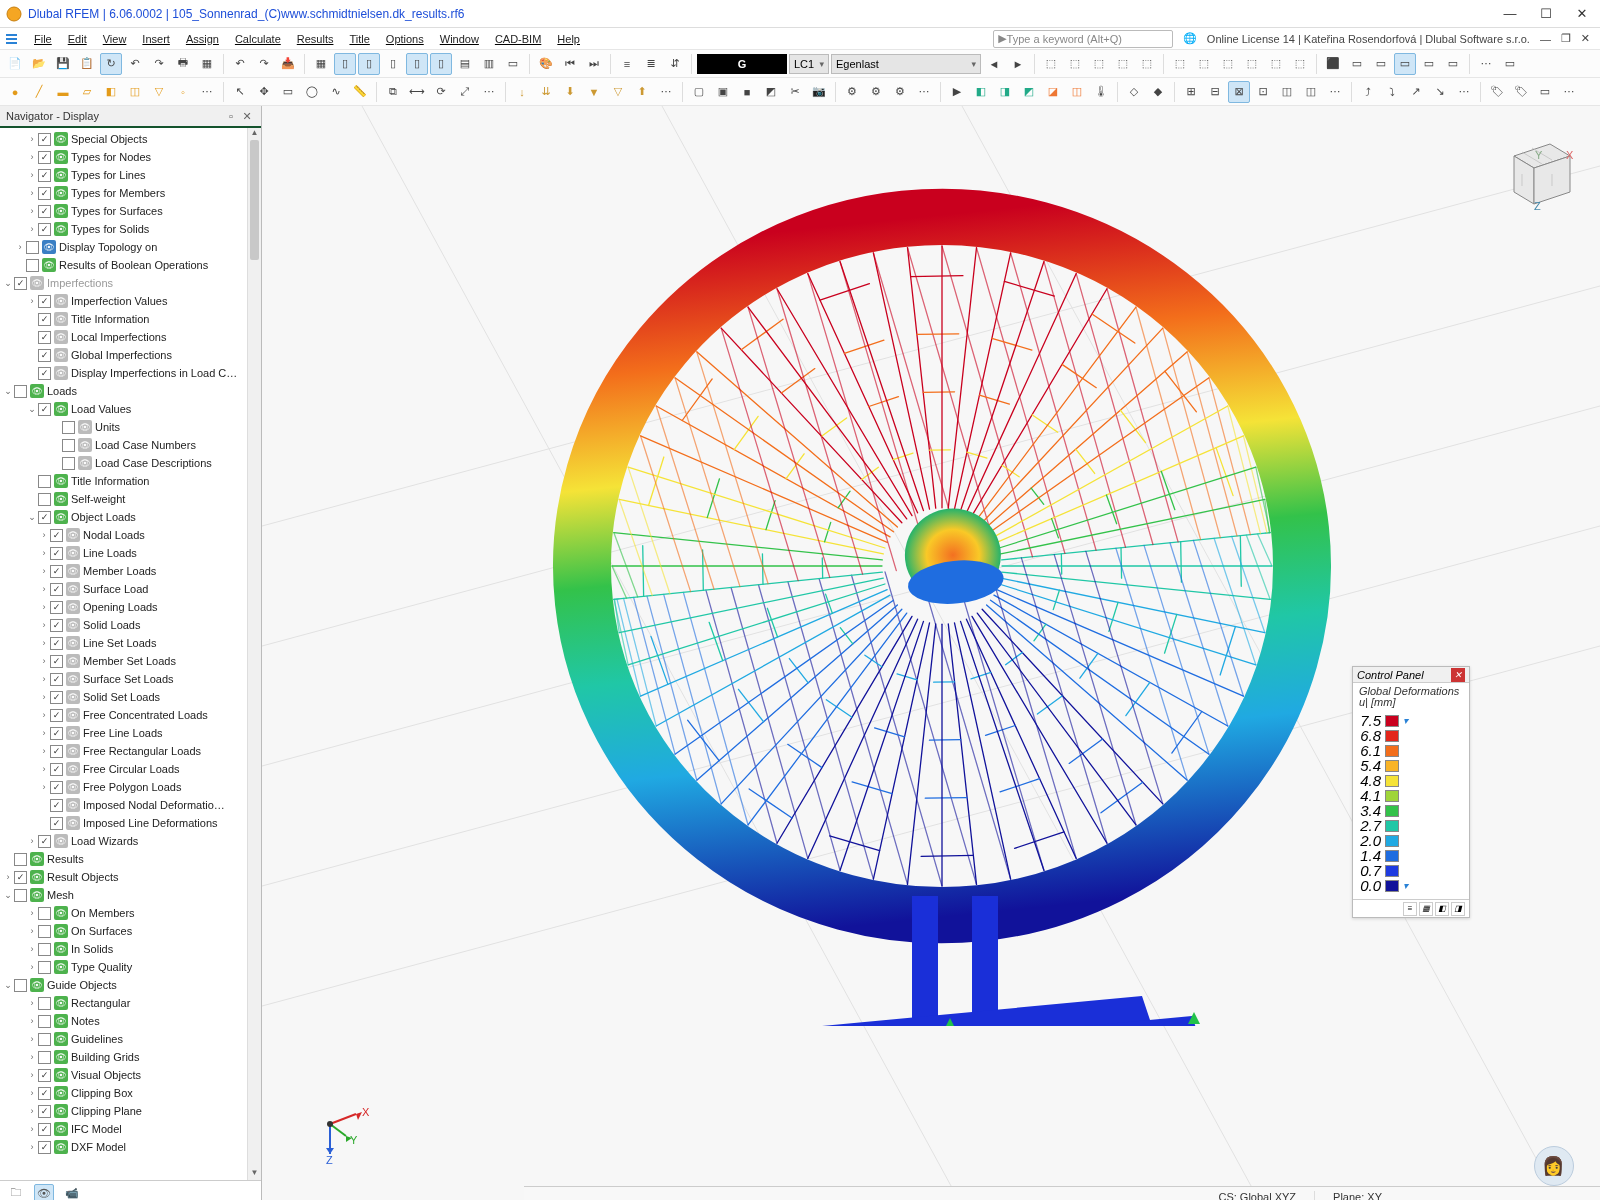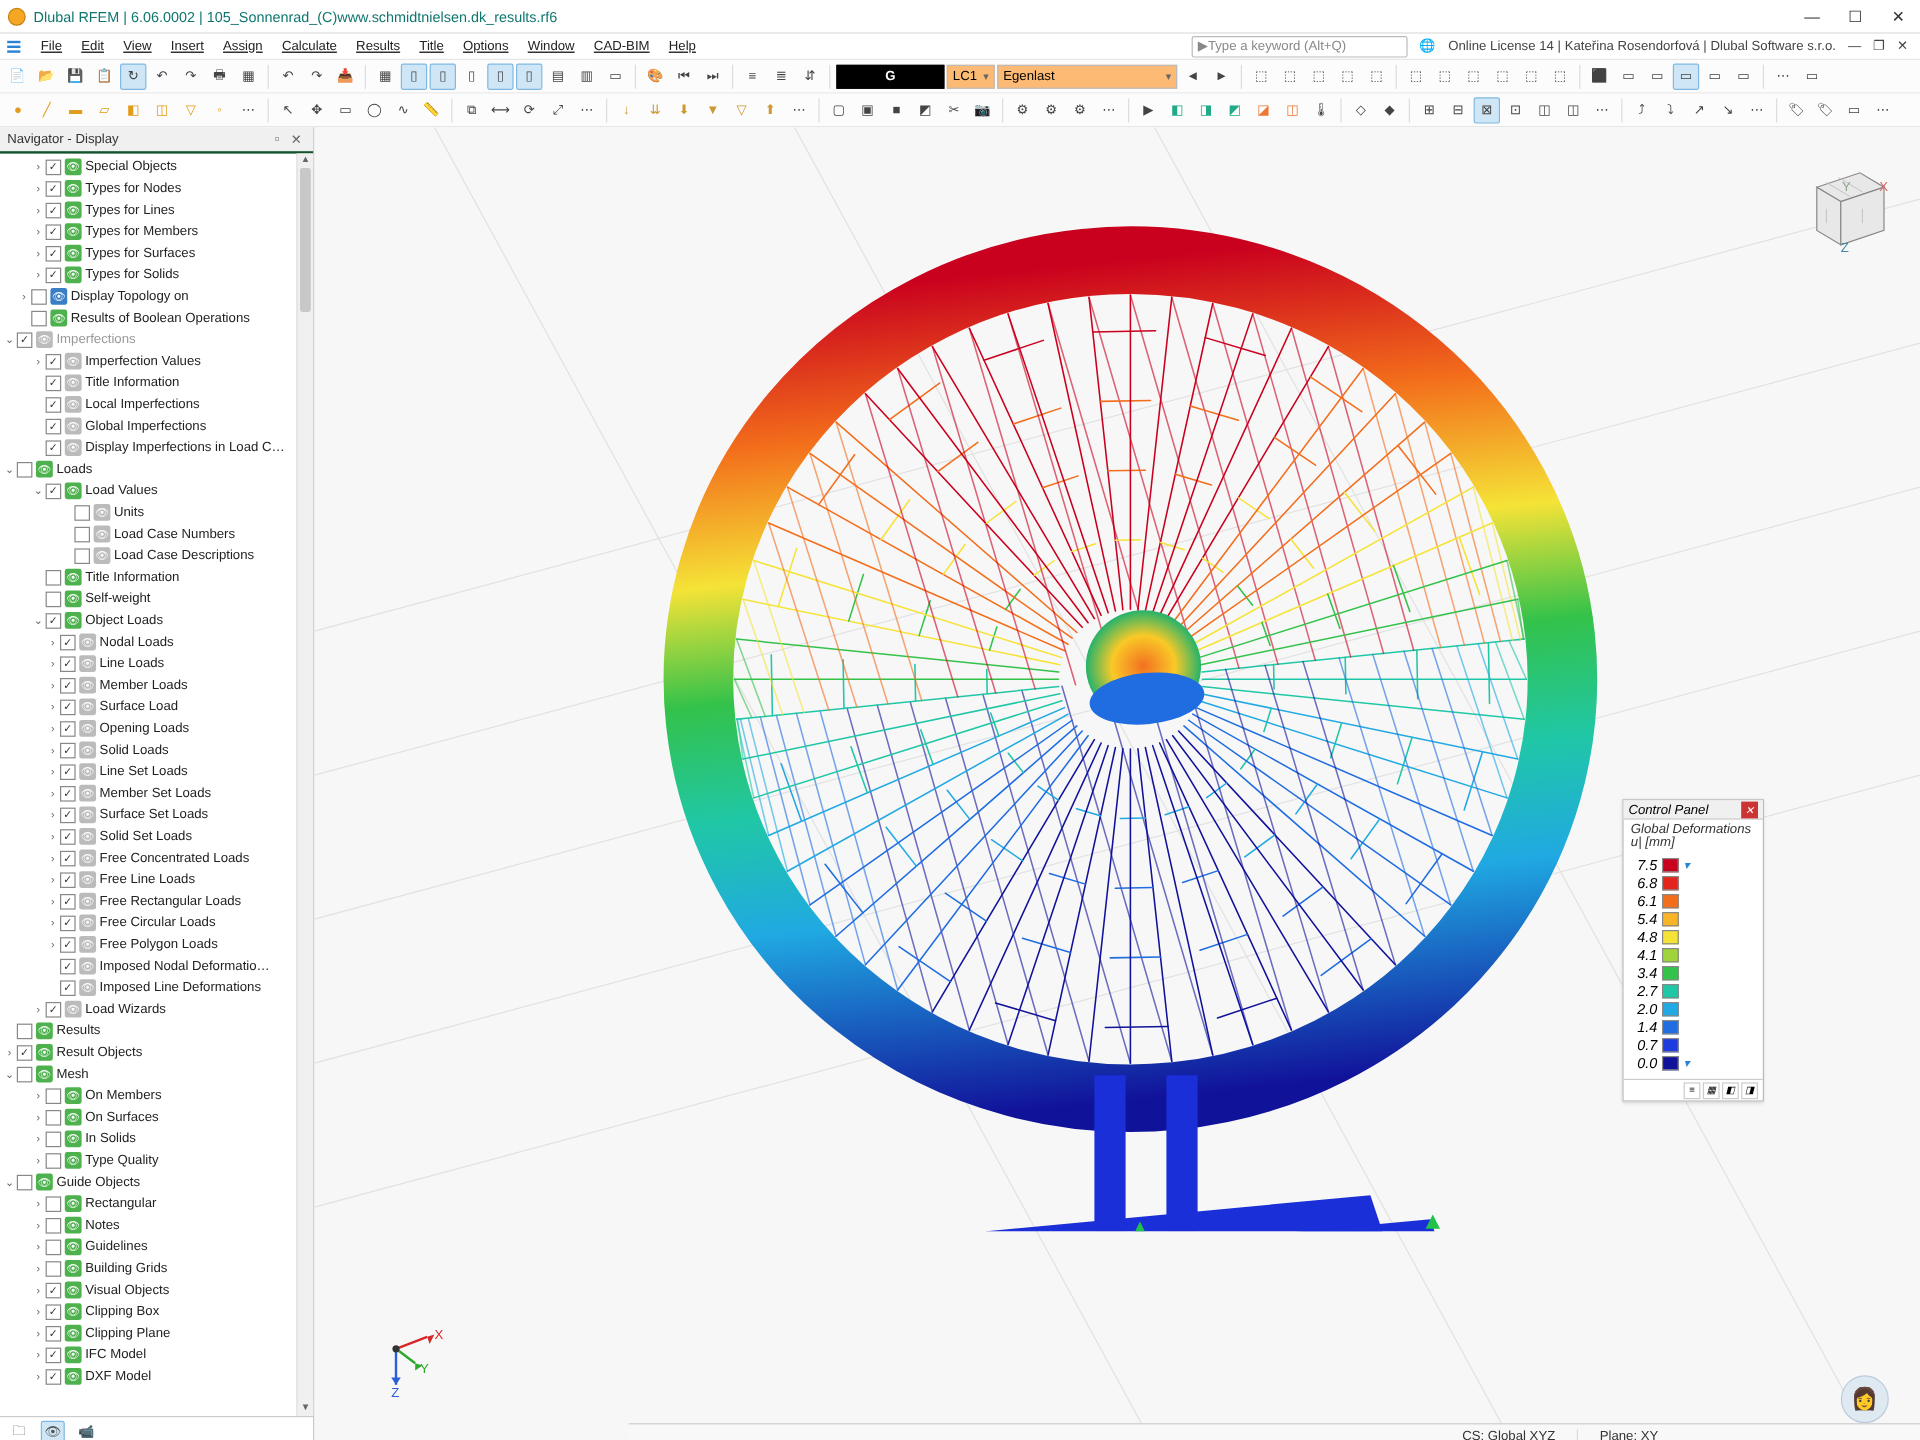--- a/index.html
+++ b/index.html
@@ -1,37 +1,37 @@
 <!DOCTYPE html>
 <html><head>
 <meta charset="utf-8">
 <style>
 * { margin: 0; padding: 0; box-sizing: border-box; font-family: "Segoe UI", Tahoma, sans-serif; font-size: 11px; }
 body { width: 1600px; height: 1200px; background: #fff; overflow: hidden; position: relative; }
 
 
 .titlebar { height: 28px; background: #fff; display: flex; align-items: center; border-bottom: 1px solid #ddd; }
 .titlebar .logo { width: 16px; height: 16px; margin: 0 6px; }
-.titlebar .title { flex: 0 0 auto; font-size: 12px; color: #0f766e; }
+.titlebar .title { flex: 0 0 auto; font-size: 12px; color: #1d4ed8; }
 .titlebar .spacer { flex: 1; }
 .titlebar .winbtn { width: 36px; height: 28px; display: flex; align-items: center; justify-content: center; font-size: 13px; color: #333; }
 
 
 .menubar { height: 22px; display: flex; align-items: center; padding-left: 4px; border-bottom: 1px solid #e6e6e6; }
 .menubar .fileicon { width: 16px; height: 16px; margin-right: 6px; }
 .menubar .menuitem { padding: 3px 8px; color: #222; cursor: default; }
 .menubar .rightinfo { margin-left: auto; display: flex; align-items: center; gap: 10px; color: #444; padding-right: 10px; }
 .menubar .search { border: 1px solid #bbb; border-radius: 2px; height: 18px; width: 180px; padding: 0 4px; color: #888; font-size: 11px; display: flex; align-items: center; }
 
 
 .toolbar { height: 28px; display: flex; align-items: center; gap: 2px; padding: 0 4px; border-bottom: 1px solid #e6e6e6; background: #fcfcfc; overflow: hidden; }
 .tbtn { width: 22px; height: 22px; display: flex; align-items: center; justify-content: center; border-radius: 2px; color: #444; position: relative; }
 .tbtn.on { background: #cfe6f7; border: 1px solid #7fb8e0; }
 .tsep { width: 1px; height: 20px; background: #ddd; margin: 0 3px; }
-.tcombo { height: 20px; border: 1px solid #bbb; background: #fdba74; font-size: 11px; padding: 0 4px; display: flex; align-items: center; min-width: 90px; }
+.tcombo { height: 20px; border: 1px solid #bbb; background: #e5e5e5; font-size: 11px; padding: 0 4px; display: flex; align-items: center; min-width: 90px; }
 .tcombo.black { background: #000; color: #fff; border-color: #000; justify-content: center; font-weight: bold; }
 .tcombo.lc { min-width: 40px; }
 .chev { margin-left: auto; font-size: 9px; color: #666; }
 
 
 .main { display: flex; height: 1100px; }
 .navpanel { width: 262px; border-right: 1px solid #bbb; display: flex; flex-direction: column; background: #fff; position: relative; }
 .navheader { height: 22px; background: #f0f0f0; border-bottom: 2px solid #14532d; display: flex; align-items: center; padding: 0 6px; font-size: 12px; color: #333; }
 .navheader .pinbtn { margin-left: auto; width: 16px; height: 16px; display: flex; align-items: center; justify-content: center; color: #666; }
 .navheader .closex { width: 16px; height: 16px; display: flex; align-items: center; justify-content: center; color: #666; }
@@ -65,21 +65,21 @@
 .axeswidget { position: absolute; left: 50px; bottom: 40px; width: 60px; height: 70px; }
 .avatar { position: absolute; right: 26px; bottom: 20px; width: 40px; height: 40px; border-radius: 20px; background: #dfe9f2; border: 1px solid #bcd; display: flex; align-items: center; justify-content: center; font-size: 18px; }
 
 
 .ctrlpanel { position: absolute; right: 130px; top: 560px; width: 118px; background: #fff; border: 1px solid #bbb; box-shadow: 0 1px 3px rgba(0,0,0,0.15); font-size: 9px; font-style: italic; }
 .ctrlpanel .hdr { height: 16px; background: #f0f0f0; border-bottom: 1px solid #ccc; display: flex; align-items: center; padding: 0 4px; font-size: 10px; }
 .ctrlpanel .hdr .cx { margin-left: auto; width: 14px; height: 14px; background: #c33; color: #fff; display: flex; align-items: center; justify-content: center; font-size: 9px; }
 .ctrlpanel .sub { padding: 3px 6px; font-size: 9px; color: #333; line-height: 11px; }
 .ctrlpanel .legend { padding: 2px 6px 6px; }
 .ctrlpanel .lrow { display: flex; align-items: center; height: 15px; gap: 4px; }
-.ctrlpanel .lrow .val { width: 22px; text-align: right; font-size: 12px; }
+.ctrlpanel .lrow .val { width: 22px; text-align: right; font-size: 15px; }
 .ctrlpanel .lrow .sw { width: 14px; height: 12px; border: 1px solid #888; }
 .ctrlpanel .foot { border-top: 1px solid #ccc; height: 18px; display: flex; align-items: center; justify-content: flex-end; gap: 2px; padding: 0 4px; }
 .ctrlpanel .foot .fi { width: 14px; height: 14px; border: 1px solid #ccc; font-size: 8px; display: flex; align-items: center; justify-content: center; }
 
 
 .statusbar { position: absolute; left: 262px; right: 0; bottom: 0; height: 20px; border-top: 1px solid #ccc; background: #f8f8f8; display: flex; align-items: center; font-size: 11px; color: #333; }
 .statusbar .cell { padding: 0 18px; border-left: 1px solid #ddd; }
 .statusbar .cell:first-child { border-left: none; margin-left: auto; }
 
 

